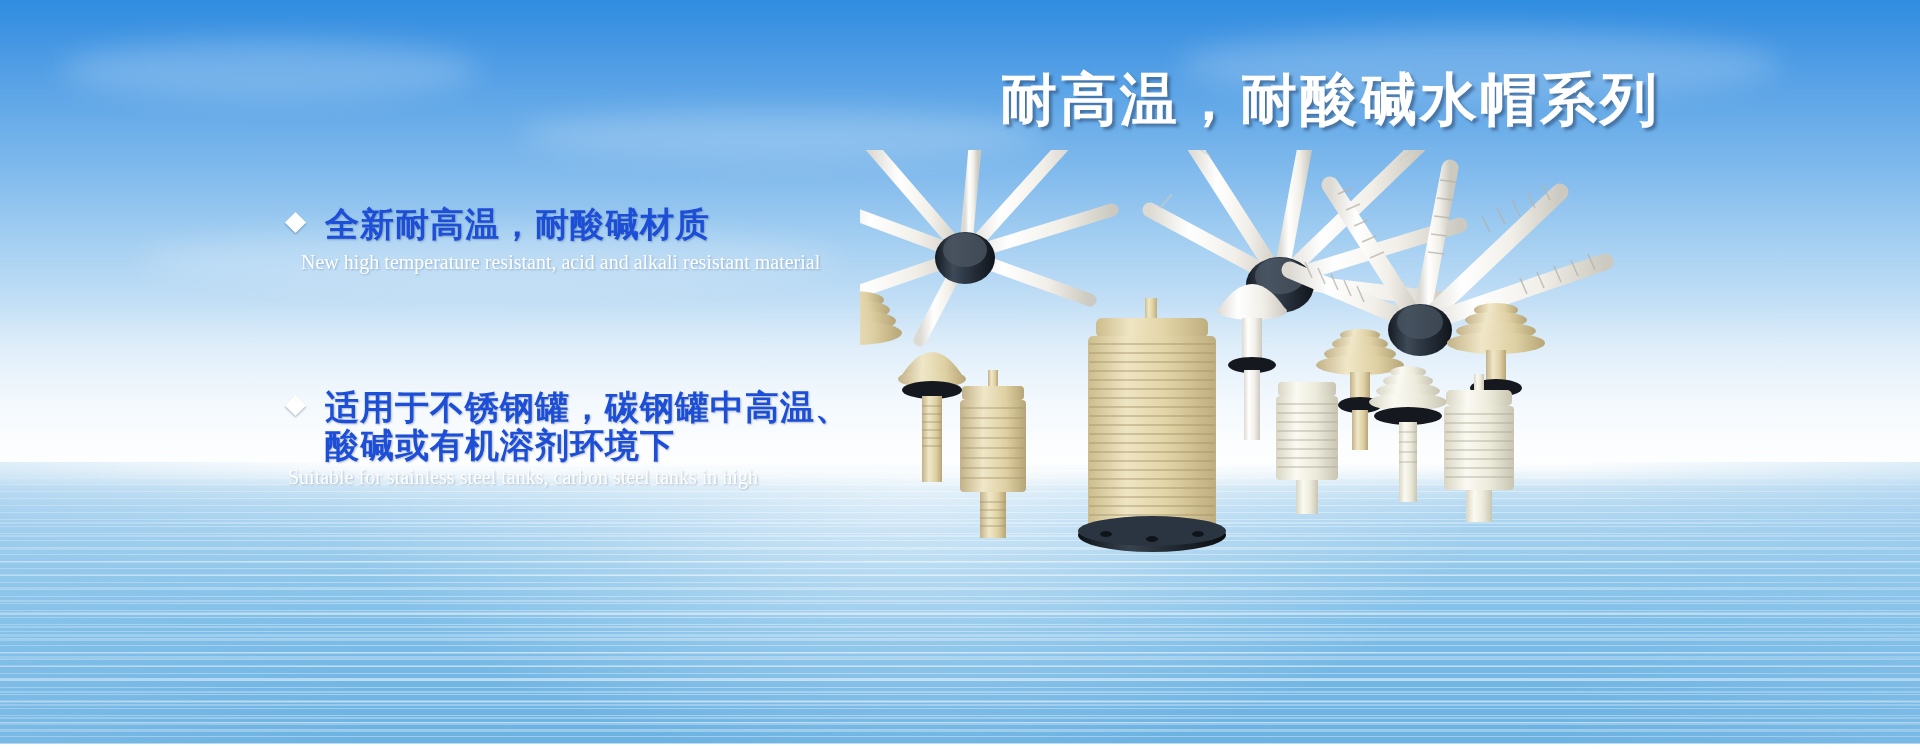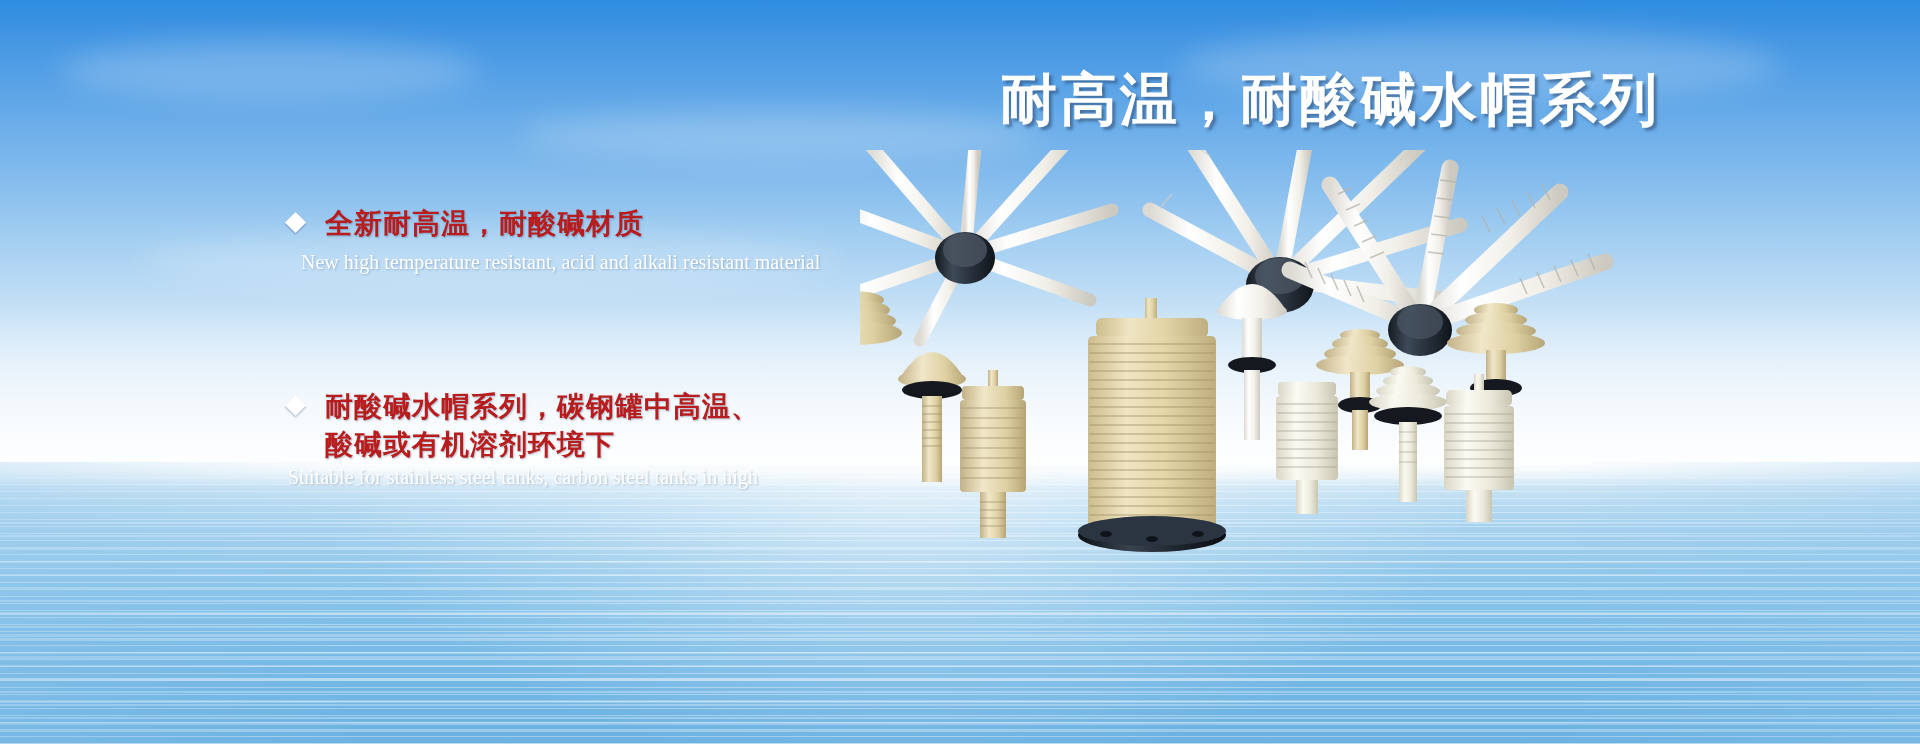--- a/index.html
+++ b/index.html
@@ -157,23 +157,23 @@
     height: 15px;
     background: #ffffff;
     transform: rotate(45deg);
     margin-top: 10px;
     margin-right: 22px;
     flex: 0 0 auto;
     box-shadow: 1px 1px 2px rgba(40,70,110,0.35);
   }
   .cn-lines { }
   .cn {
-    font-size: 28px;
+    font-size: 34px;
     font-weight: 700;
-    color: #b91c1c;
+    color: #1d4ed8;
     line-height: 38px;
     letter-spacing: 1px;
     white-space: nowrap;
     text-shadow: 1px 1px 2px rgba(40,70,110,0.35);
   }
   .en {
     font-family: "Liberation Serif", "DejaVu Serif", serif;
     font-size: 20px;
     color: #ffffff;
     line-height: 25px;
@@ -564,21 +564,21 @@
     </div>
     <div class="en-wrap-1">
       <div class="en">New high temperature resistant, acid and alkali resistant material</div>
     </div>
   </div>
 
   <div class="bullet-block bullet-2">
     <div class="bullet-head">
       <span class="diamond"></span>
       <span class="cn-lines">
-        <div class="cn">耐酸碱水帽系列，碳钢罐中高温、</div>
+        <div class="cn">适用于不锈钢罐，碳钢罐中高温、</div>
         <div class="cn">酸碱或有机溶剂环境下</div>
       </span>
     </div>
     <div class="en-wrap-2" style="margin-left:0px;">
       <div class="en">Suitable for stainless steel tanks, carbon steel tanks in high</div>
     </div>
   </div>
 
 </div>
 

